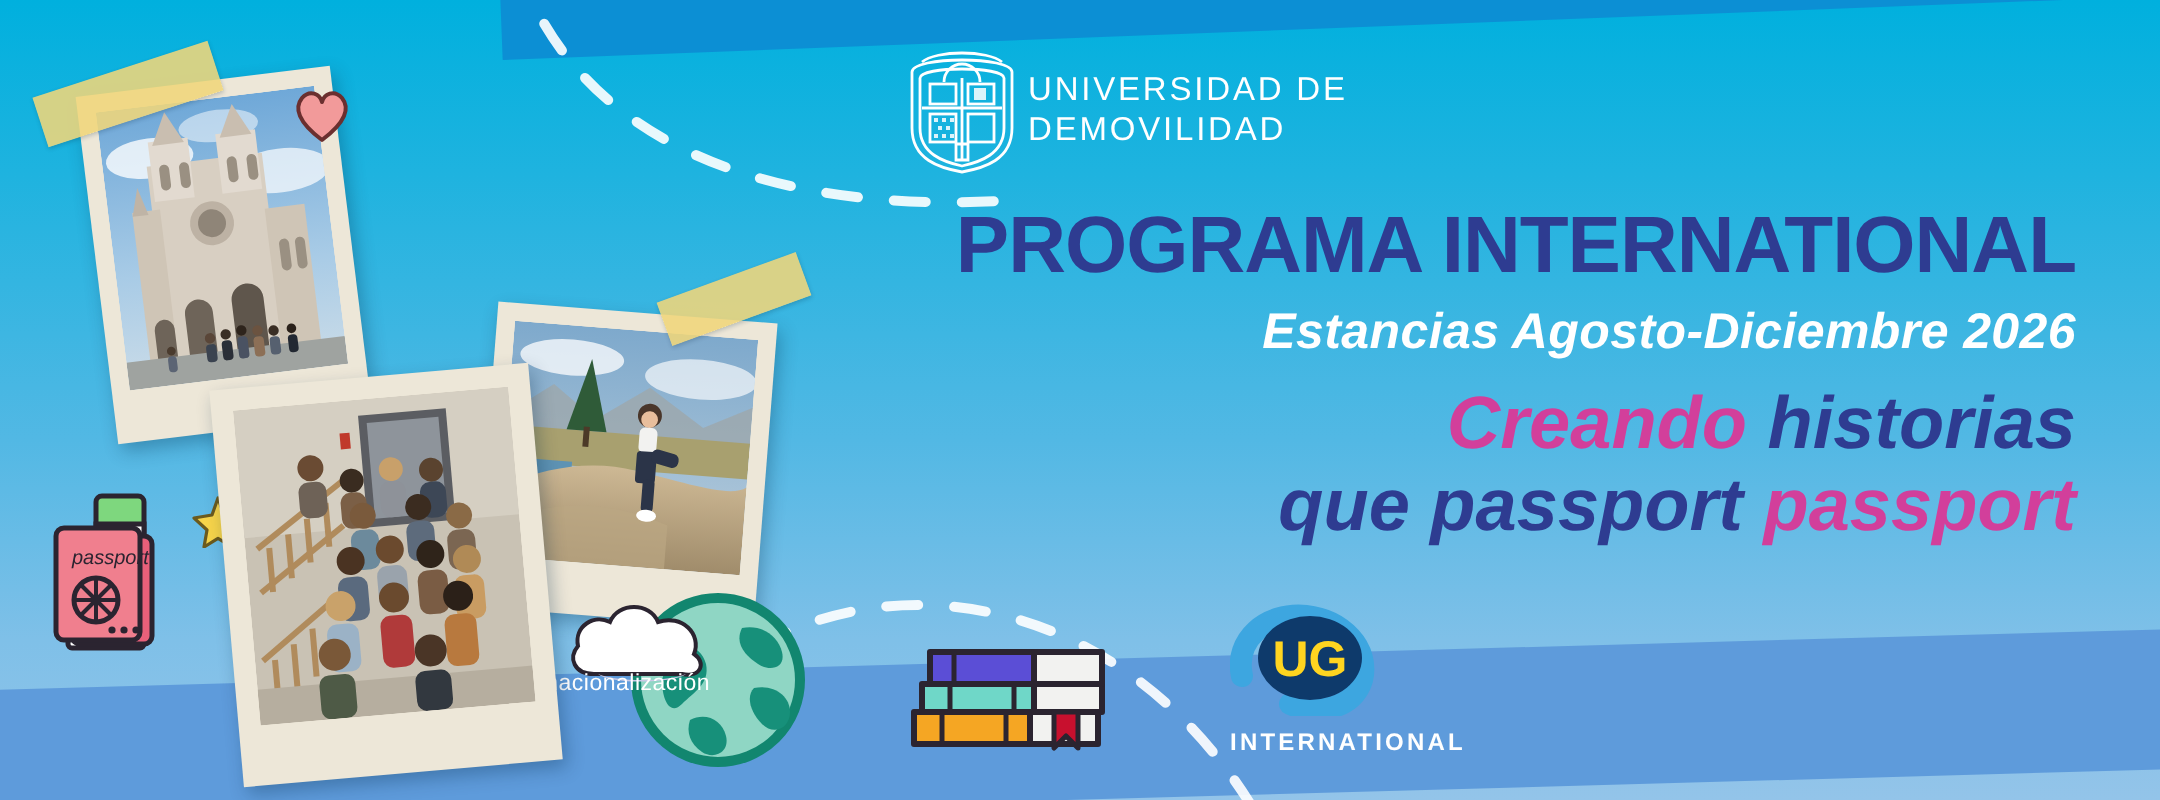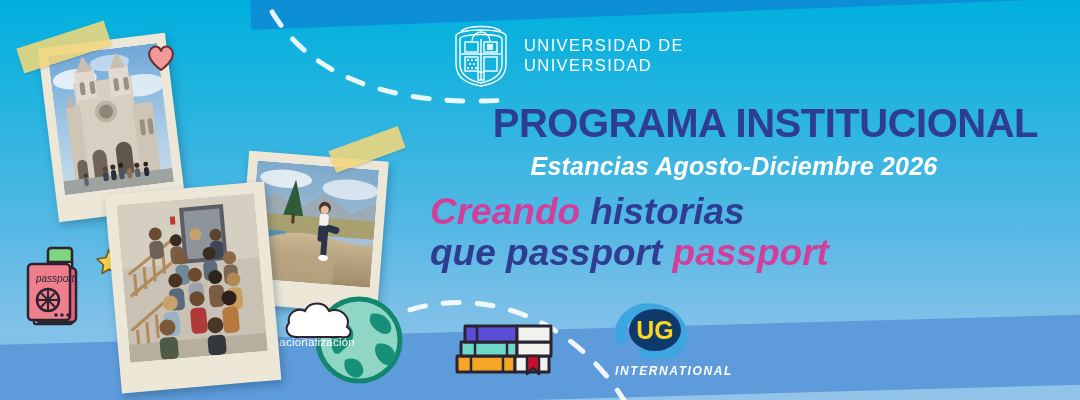--- a/index.html
+++ b/index.html
@@ -32,61 +32,61 @@
   .arc-top{ top:-86px; left:238px; }
   .arc-bottom{ bottom:-110px; left:330px; }
 
   
   .content{
     position:absolute; left:430px; top:0; width:650px; height:400px;
     padding:22px 22px 0 0;
   }
 
   .ug-head{
-    display:flex; align-items:center; gap:14px;
+    display:flex; align-items:center; gap:4px;
     justify-content:flex-start; margin-left:22px;
   }
   .ug-head .shield{ width:58px; height:66px; flex:0 0 auto; }
   .ug-head .ug-name{
     color:#ffffff; font-size:16.5px; line-height:1.22; letter-spacing:1.4px;
     font-weight:400;
   }
 
   .title-block{ margin-top:16px; text-align:right; padding-right:20px; }
   .title-l1, .title-l2{
     color:#2E3C91; font-weight:bold; letter-spacing:-0.5px;
     font-size:40px; line-height:0.98; white-space:nowrap;
   }
   .subtitle{
     color:#ffffff; font-style:italic; font-weight:bold;
-    font-size:25px; letter-spacing:0.2px; margin-top:9px; white-space:nowrap;text-align:center;
-  }
-
-  .tagline{ margin-top:12px; text-align:left; padding-right:20px; }
+    font-size:25px; letter-spacing:0.2px; margin-top:9px; white-space:nowrap;
+  }
+
+  .tagline{ margin-top:12px; text-align:right; padding-right:20px; }
   .tag-l1, .tag-l2{
     font-style:italic; font-weight:bold; line-height:1.0; white-space:nowrap;
   }
   .tag-l1{ font-size:37px; }
   .tag-l2{ font-size:37px; margin-top:4px; }
   .pink{ color:#D23F9B; }
   .navy{ color:#2E3C91; }
 
   
   .logo-row{
     position:absolute; left:122px; bottom:22px; right:4px;
     display:flex; align-items:flex-end; gap:0;
   }
   .dir-logo{ display:flex; align-items:center; gap:10px; }
   .dir-logo .shield-sm{ width:46px; height:54px; flex:0 0 auto; opacity:.92; }
   .dir-text{ color:#ffffff; font-size:11.5px; line-height:1.35; letter-spacing:.25px; }
 
   .books{ margin-left:96px; margin-bottom:2px; }
   .ugint{ margin-left:58px; }
   .ugint .ug-int-label{
-    color:#ffffff; font-size:12px; font-weight:bold; letter-spacing:1.6px; margin-top:1px;font-style:italic;
+    color:#ffffff; font-size:12px; font-weight:bold; letter-spacing:1.6px; margin-top:1px;
   }
 
   
   .collage{ position:absolute; left:0; top:16px; width:430px; height:400px; }
 
   .polaroid{
     position:absolute;
     background:#EDE7D8;
     box-shadow:2px 4px 9px rgba(0,40,70,.30);
     padding:9px 9px 26px 9px;
@@ -376,26 +376,26 @@
             <rect x="17" y="41" width="2" height="2"></rect>
           <rect x="21" y="41" width="2" height="2"></rect>
             <rect x="15" y="45" width="2" height="2"></rect>
           <rect x="19" y="45" width="2" height="2"></rect>
             <rect x="23" y="45" width="2" height="2"></rect>
           <rect x="35" y="22" width="6" height="6"></rect>
         </g>
       </svg>
       <div class="ug-name">
         <div>UNIVERSIDAD DE</div>
-        <div>UNIVERSIDAD</div>
+        <div>DEMOVILIDAD</div>
       </div>
     </div>
 
     <div class="title-block">
-      <div class="title-l1">PROGRAMA INSTITUCIONAL</div>
+      <div class="title-l1">PROGRAMA INTERNATIONAL</div>
       <div class="subtitle">Estancias Agosto-Diciembre 2026</div>
     </div>
 
     <div class="tagline">
       <div class="tag-l1">
         <span class="pink">Creando</span>
         <span class="navy">historias</span>
       </div>
       <div class="tag-l2">
         <span class="navy">que passport</span>

